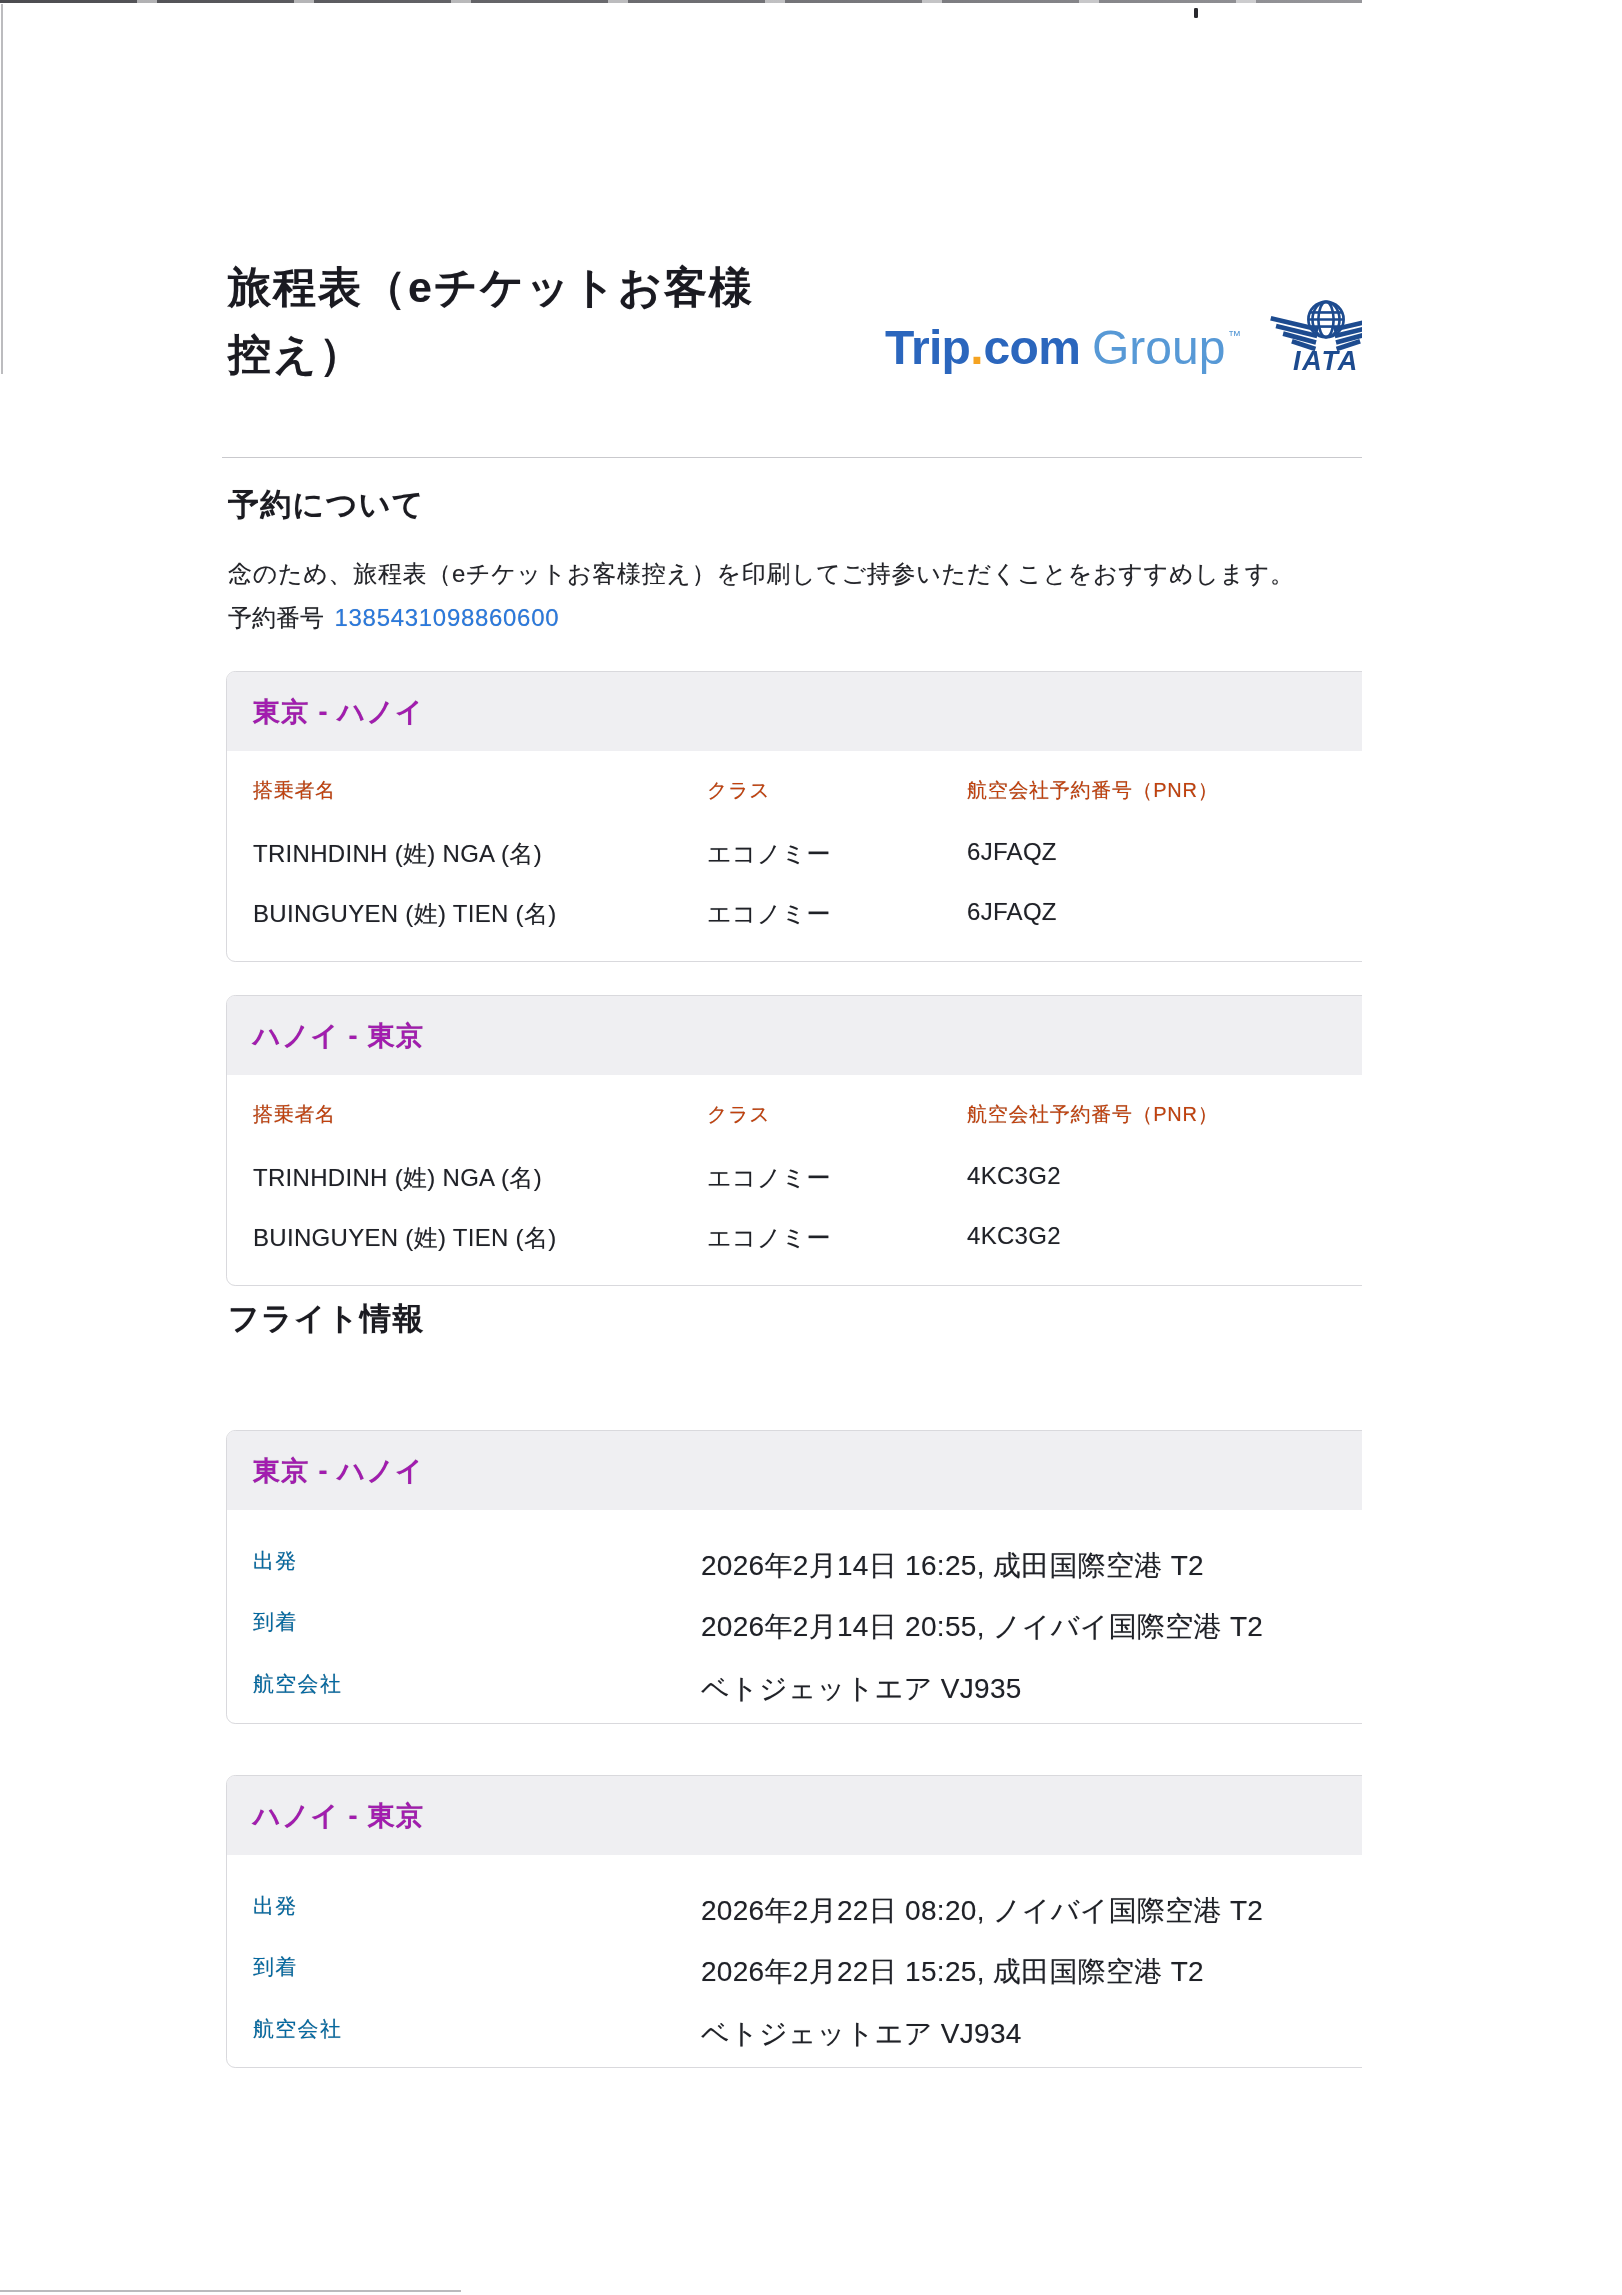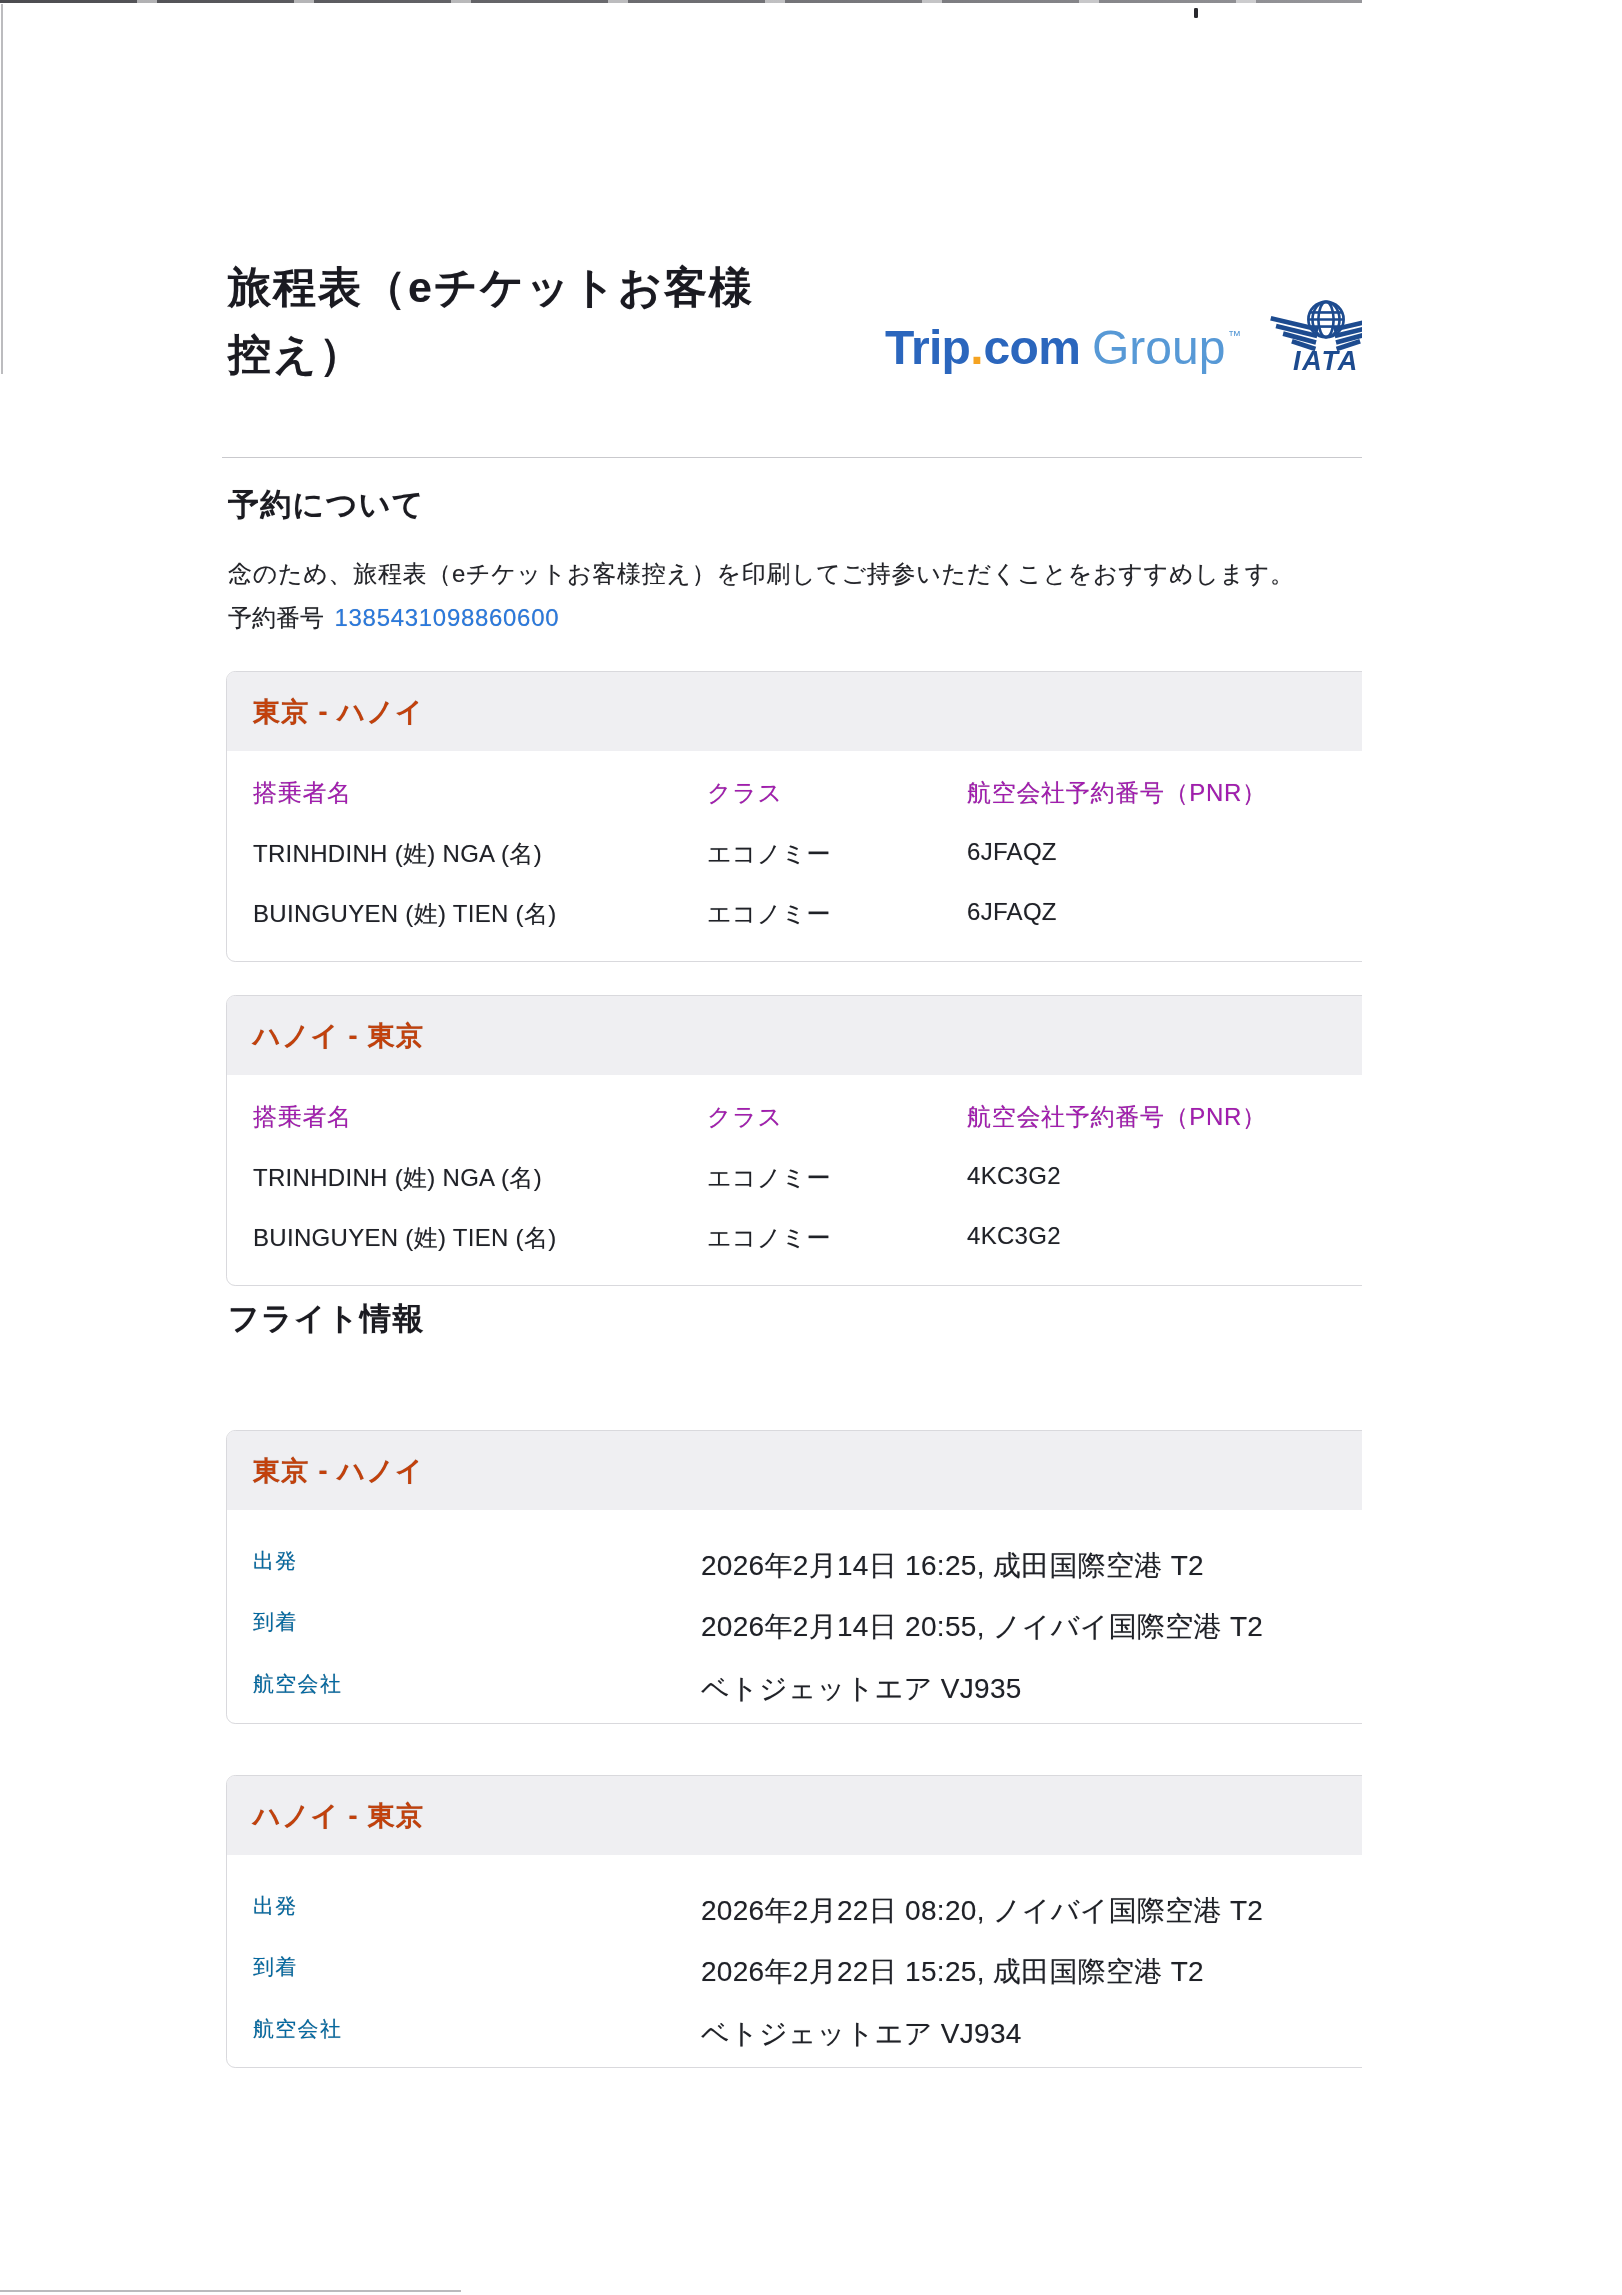--- a/index.html
+++ b/index.html
@@ -63,23 +63,23 @@
     background:#ffffff;
     border:1.3px solid #d9d9dd; border-radius:9.2px;
     box-sizing:border-box;
   }
   .box-header{
     height:79px;
     background:#efeff2;
     border-radius:7.9px 7.9px 0 0;
     display:flex; align-items:center;
     padding-left:26px;
-    font-size:27px; font-weight:700; letter-spacing:1.3px; color:#c2410c;
+    font-size:27px; font-weight:700; letter-spacing:1.3px; color:#a21caf;
   }
-  .colhead{ font-size:24px; color:#a21caf; letter-spacing:0.7px; }
+  .colhead{ font-size:20px; color:#c2410c; letter-spacing:0.7px; }
   .cell{ font-size:24px; color:#1f2127; letter-spacing:0.3px; }
   .flabel{ font-size:21px; color:#0369a1; letter-spacing:1.3px; }
   .fvalue{ font-size:28px; color:#1f2127; letter-spacing:0.3px; }
   .c1{ left:26px; } .c2{ left:480px; } .c3{ left:740px;text-align:center; } .cv{ left:474px; }
 
   .pagenum{ position:absolute; left:1437px; top:2106px; font-size:25px; color:#2a2a2e; }
 </style>
 </head>
 <body>
 

